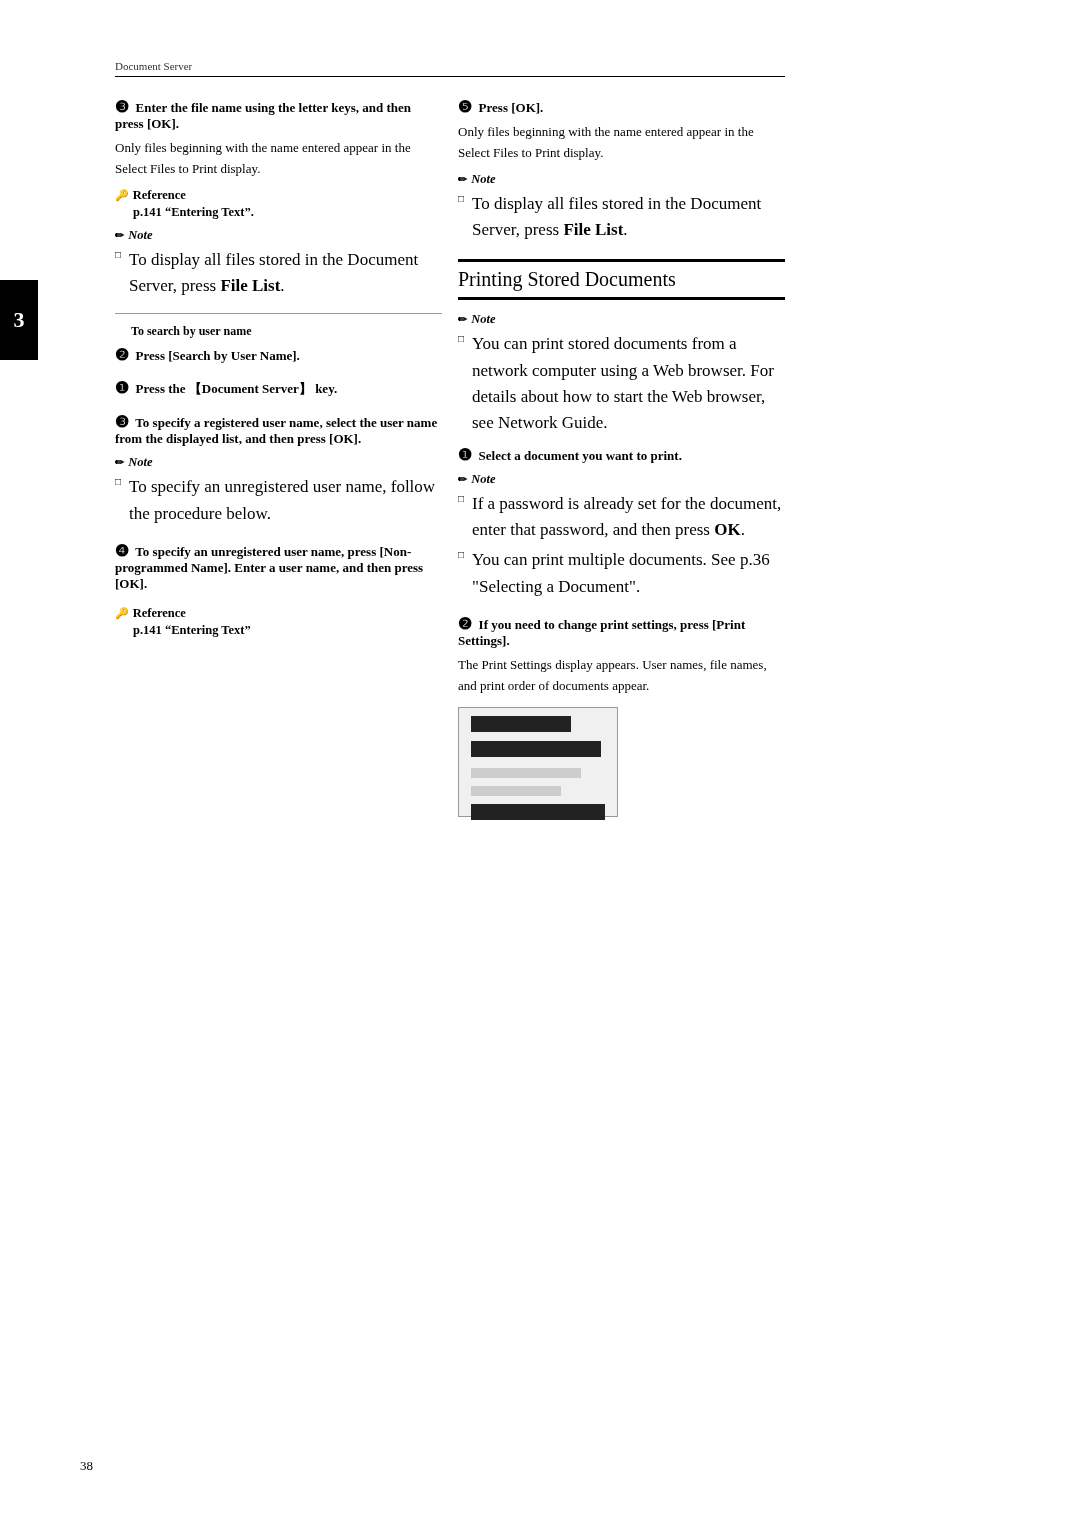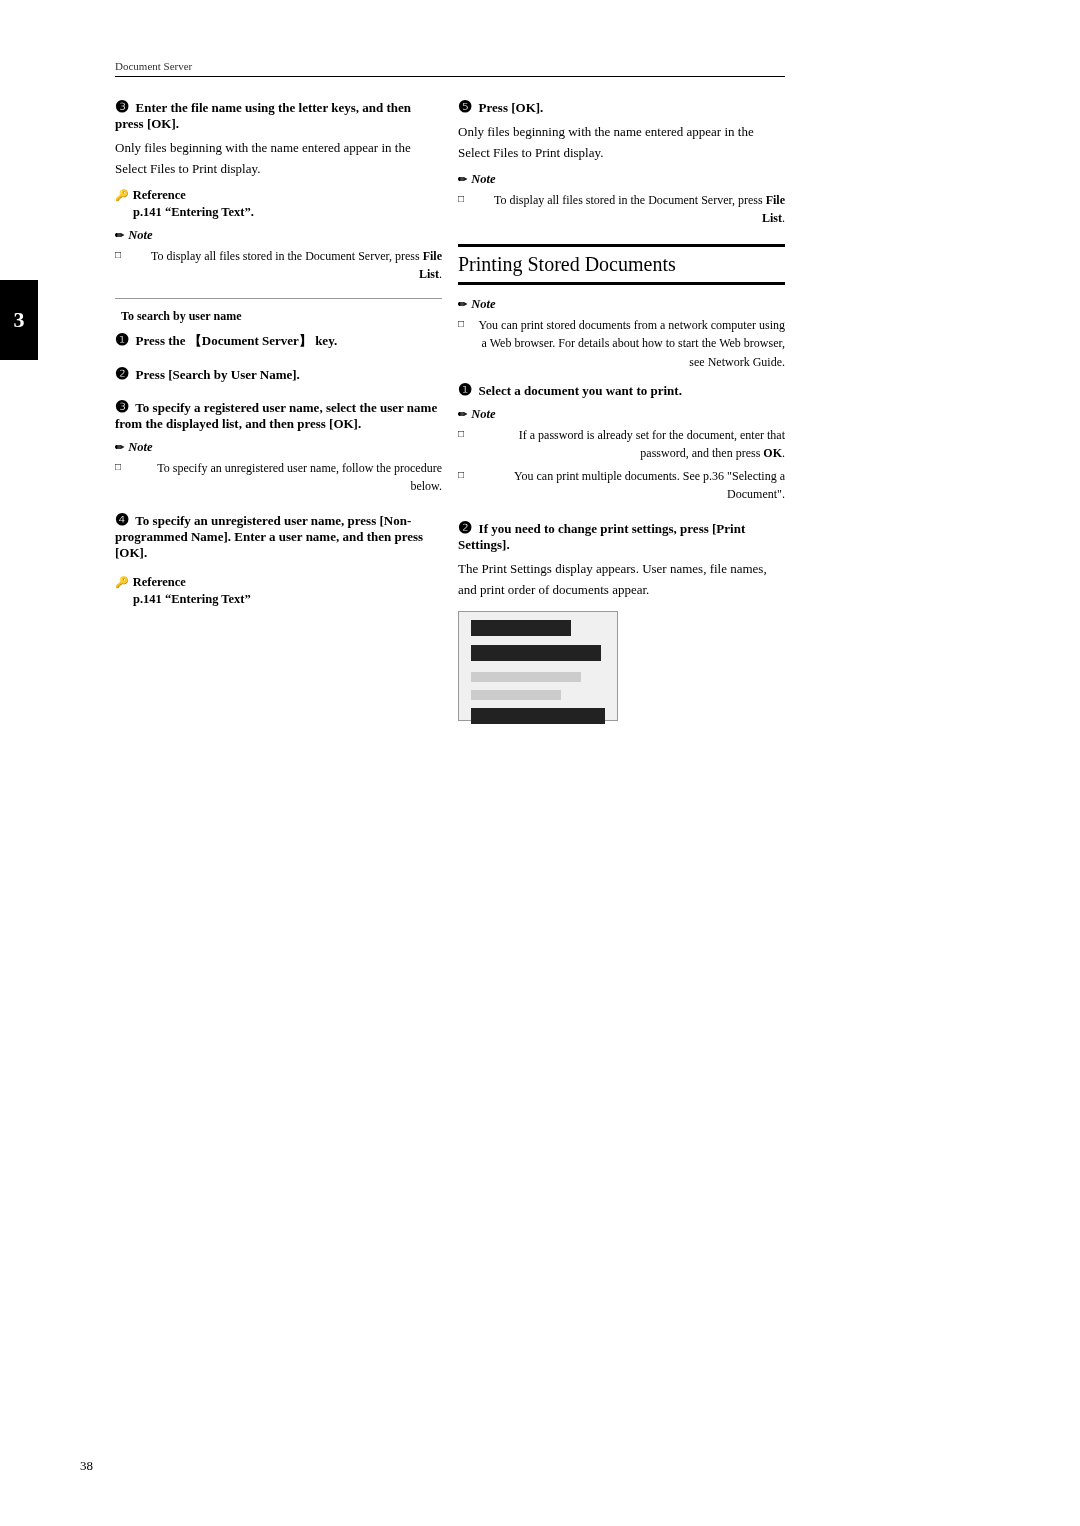--- a/index.html
+++ b/index.html
@@ -123,45 +123,44 @@
       margin-bottom: 4px;
     }
 
     .note-label::before {
       content: "✏";
       font-size: 11px;
       font-style: normal;
     }
 
     .note-item {
-      font-size: 12px;
+      font-size: 17px;
       line-height: 1.55;
       padding-left: 14px;
       position: relative;
       margin-bottom: 4px;
-      text-align: right;
     }
 
     .note-item::before {
       content: "□";
       position: absolute;
       left: 0;
       font-size: 10px;
     }
 
     .divider-thin {
       border: none;
       border-top: 1px solid #999;
       margin: 10px 0;
     }
 
     .search-label {
       font-size: 12px;
       font-weight: bold;
-      margin: 6px 6px;
+      margin: 6px 16px;
     }
 
     .section-heading {
       font-size: 20px;
       font-weight: normal;
       border-top: 3px solid #000;
       border-bottom: 3px solid #000;
       padding: 6px 0;
       margin: 16px 0 12px 0;
     }
@@ -243,29 +242,29 @@
           </div>
         </div>
       </div>
 
       <hr class="divider-thin">
 
       <div class="search-label">To search by user name</div>
 
       <div class="step-block">
         <div class="step-header">
+          <span class="step-num-circle">❷</span>
+          <span>Press [Search by User Name].</span>
+        </div>
+      </div>
+
+      <div class="step-block">
+        <div class="step-header">
           <span class="step-num-circle">❶</span>
           <span>Press the 【Document Server】 key.</span>
-        </div>
-      </div>
-
-      <div class="step-block">
-        <div class="step-header">
-          <span class="step-num-circle">❷</span>
-          <span>Press [Search by User Name].</span>
         </div>
       </div>
 
       <div class="step-block">
         <div class="step-header">
           <span class="step-num-circle">❸</span>
           <span>To specify a registered user name, select the user name from the displayed list, and then press [OK].</span>
         </div>
 
         <div class="note-block">

